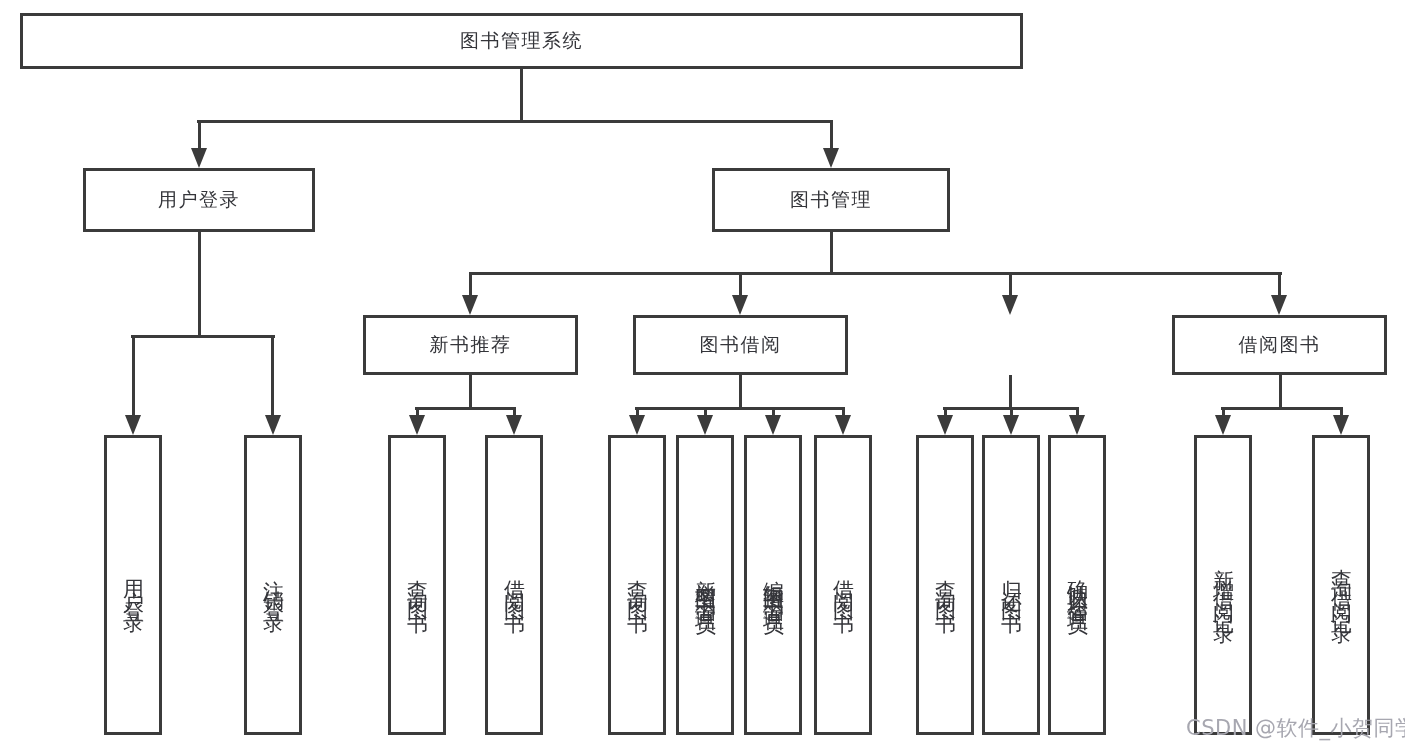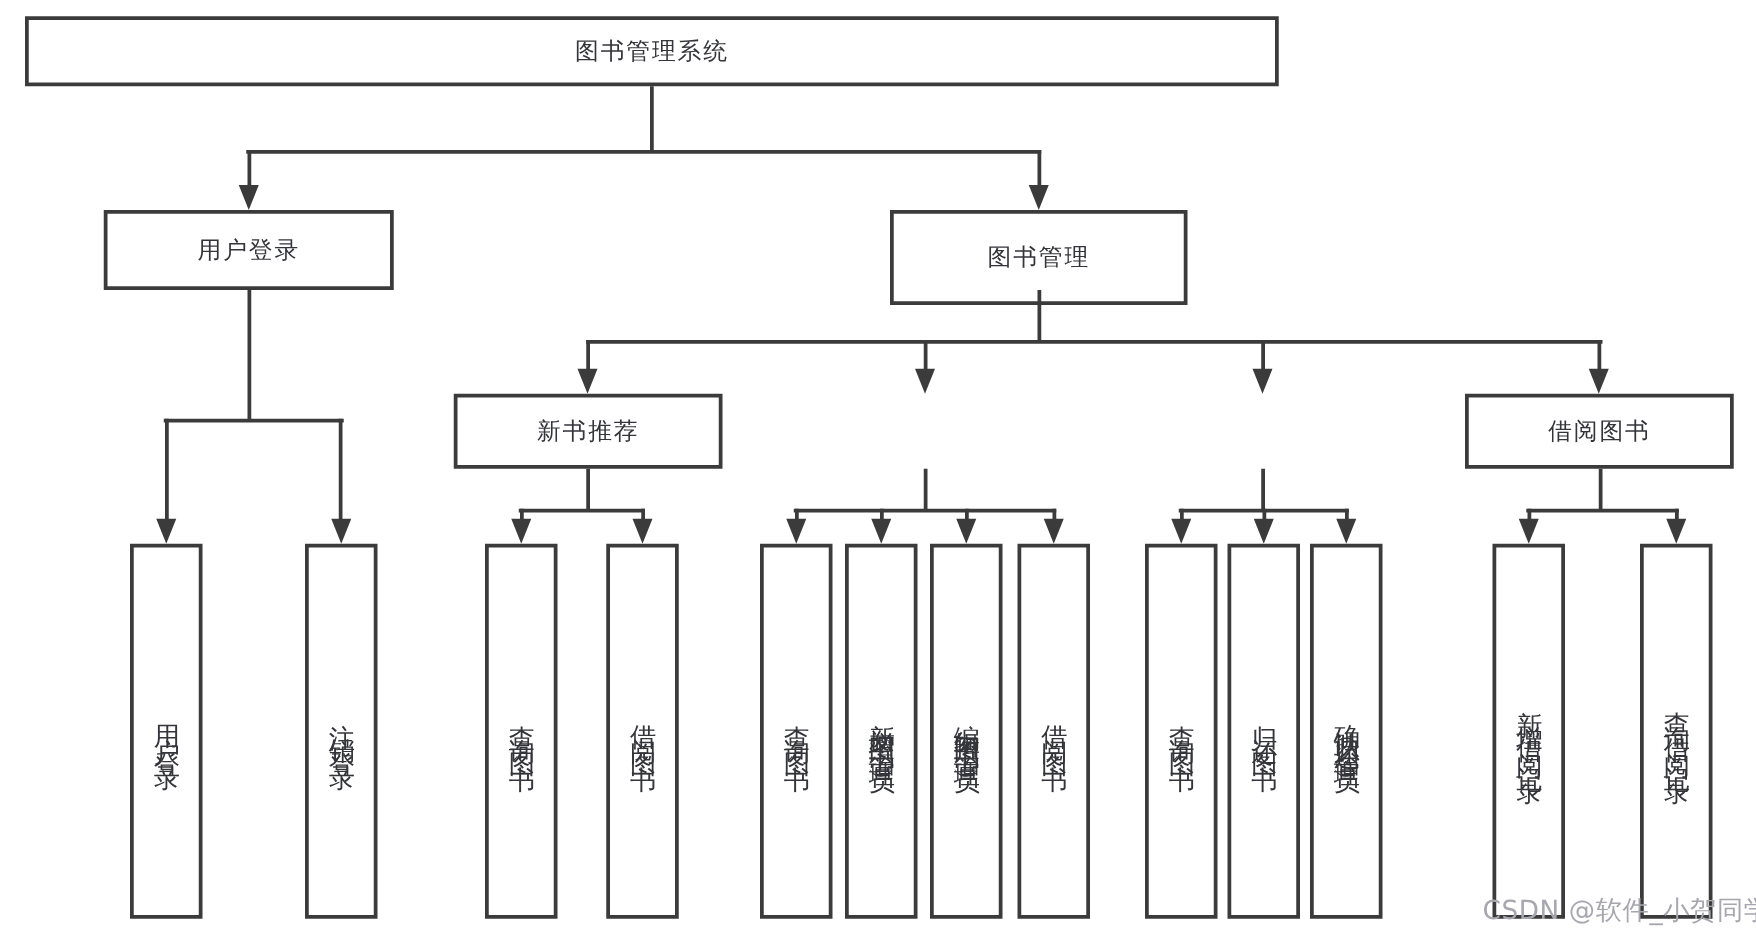--- a/index.html
+++ b/index.html
@@ -46,21 +46,21 @@
     <div class="hline" style="left:197px; top:120px; width:636px; height:3px;"></div>
     <div class="vline" style="left:198px; top:120px; width:3px; height:31px;"></div>
     <div class="arrow" style="left:191px; top:148px;"></div>
     <div class="vline" style="left:830px; top:120px; width:3px; height:31px;"></div>
     <div class="arrow" style="left:823px; top:148px;"></div>
   </div>
 
   <div class="box h" style="left:83px; top:168px; width:232px; height:64px;">
     <span>用户登录</span>
   </div>
-  <div class="box h" style="left:712px; top:168px; width:238px; height:76px;">
+  <div class="box h" style="left:712px; top:168px; width:238px; height:64px;">
     <span>图书管理</span>
   </div>
 
   <div>
     <div class="vline" style="left:198px; top:232px; width:3px; height:105px;"></div>
     <div class="hline" style="left:131px; top:335px; width:144px; height:3px;"></div>
     <div class="vline" style="left:132px; top:335px; width:3px; height:83px;"></div>
     <div class="arrow" style="left:125px; top:415px;"></div>
     <div class="vline" style="left:271px; top:335px; width:3px; height:83px;"></div>
     <div class="arrow" style="left:265px; top:415px;"></div>
@@ -74,20 +74,23 @@
     <div class="vline" style="left:739px; top:272px; width:3px; height:26px;"></div>
     <div class="arrow" style="left:732px; top:295px;"></div>
     <div class="vline" style="left:1009px; top:272px; width:3px; height:26px;"></div>
     <div class="arrow" style="left:1002px; top:295px;"></div>
     <div class="vline" style="left:1278px; top:272px; width:3px; height:26px;"></div>
     <div class="arrow" style="left:1271px; top:295px;"></div>
   </div>
 
   <div class="box h" style="left:363px; top:315px; width:215px; height:60px;font-family:Liberation Serif, serif;">
     <span>新书推荐</span>
+  </div>
+  <div class="box h" style="left:633px; top:315px; width:215px; height:60px;">
+    <span>图书借阅</span>
   </div>
   <div class="box h" style="left:1172px; top:315px; width:215px; height:60px;">
     <span>借阅图书</span>
   </div>
 
   <div>
     <div class="vline" style="left:469px; top:375px; width:3px; height:34px;"></div>
     <div class="hline" style="left:415px; top:407px; width:101px; height:3px;"></div>
     <div class="vline" style="left:416px; top:407px; width:3px; height:11px;"></div>
     <div class="arrow" style="left:409px; top:415px;"></div>

